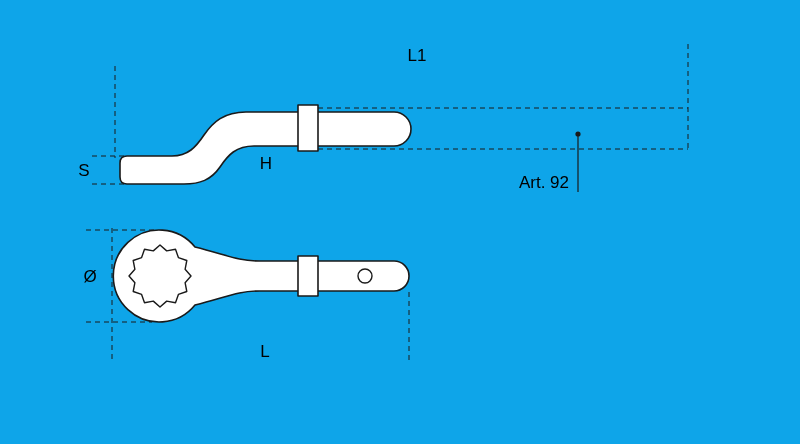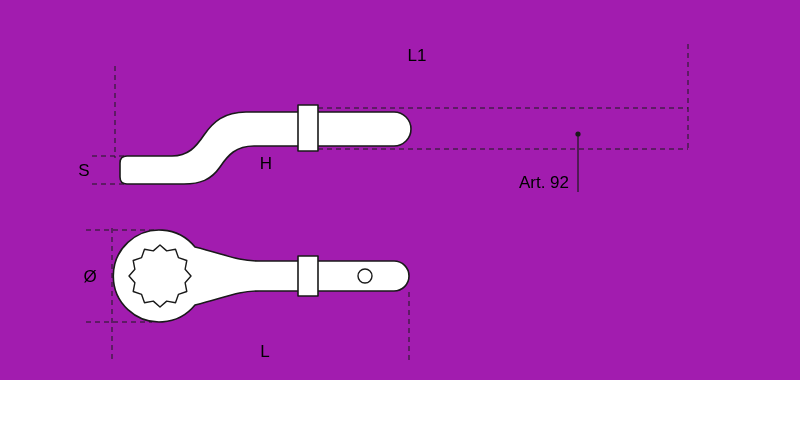--- a/index.html
+++ b/index.html
@@ -4,22 +4,22 @@
 <style>
   html, body {
     margin: 0;
     padding: 0;
     background: #ffffff;
     font-family: "Liberation Sans", sans-serif;
   }
   .canvas {
     position: relative;
     width: 800px;
-    height: 380px;
-    background: #a21caf;
+    height: 444px;
+    background: #0ea5e9;
     overflow: hidden;
   }
   svg { display: block; }
   .outline {
     fill: #ffffff;
     stroke: #1a1a1a;
     stroke-width: 1.6;
     stroke-linejoin: round;
   }
   .thin {

